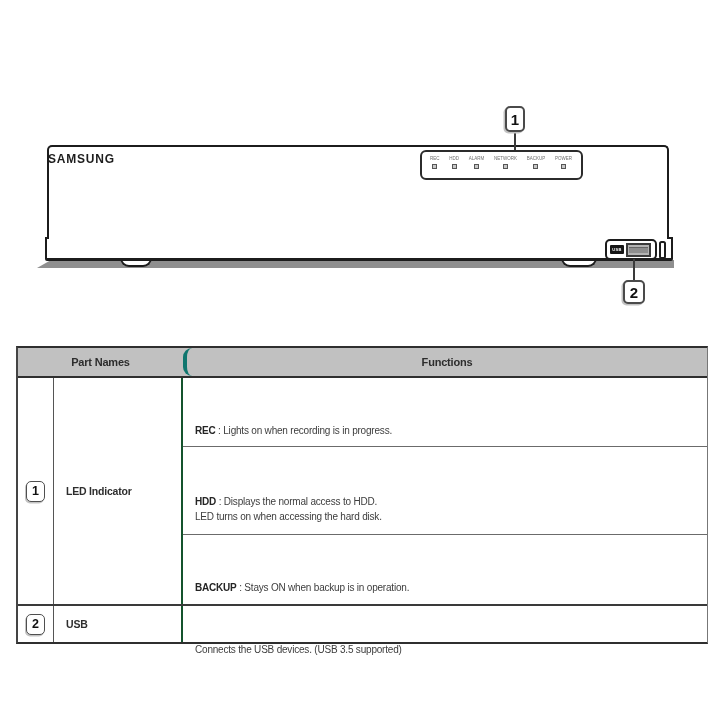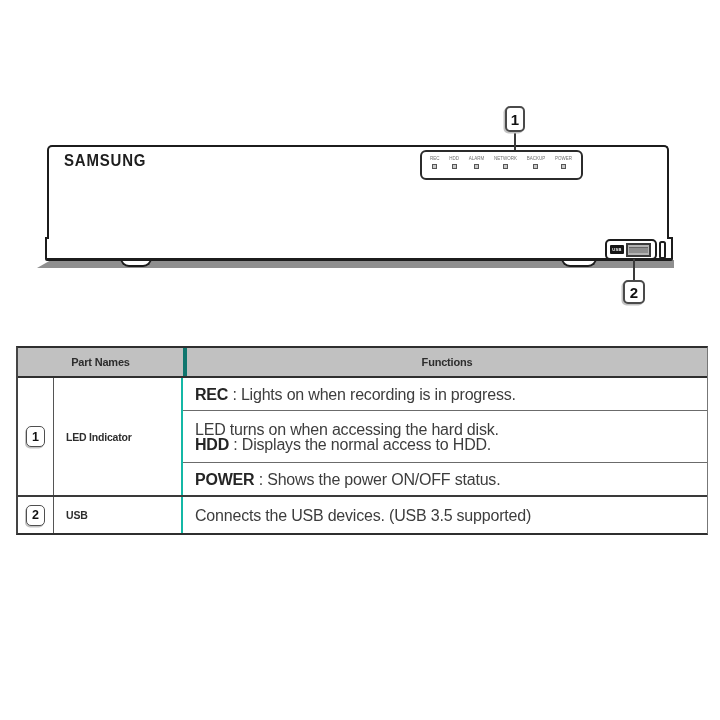--- a/index.html
+++ b/index.html
@@ -21,21 +21,21 @@
   .device-shadow {
     position: absolute; left: 37px; top: 260px; width: 637px; height: 8px;
     background: #8f8f8f; clip-path: polygon(14px 0, 100% 0, 100% 100%, 0 100%);
     z-index: 1;
   }
   .device-foot {
     position: absolute; top: 252px; height: 15px; background: #fff;
     border: 2px solid #1c1c1c; border-top: none; border-radius: 0 0 9px 9px; z-index: 2;
   }
   .brand {
-    position: absolute; left: 64px; top: 152px; font-size: 15px; font-weight: bold;
+    position: absolute; left: 48px; top: 152px; font-size: 12px; font-weight: bold;
     letter-spacing: 0.8px; color: #1d1d1d; z-index: 4; transform: scaleY(1.08);
   }
   .led-panel {
     position: absolute; left: 420px; top: 150px; width: 163px; height: 30px;
     border: 2px solid #2b2b2b; border-radius: 6px; background: #fff; z-index: 4;
     display: flex; justify-content: space-between; align-items: flex-start;
     padding: 4px 9px 0 8px;
   }
   .led-group { display: flex; flex-direction: column; align-items: center; gap: 3px; }
   .led-label { font-size: 4.5px; color: #6f6f6f; white-space: nowrap; line-height: 5px; }
@@ -70,36 +70,36 @@
   .leader-line { position: absolute; width: 2px; background: #3a3a3a; z-index: 4; }
 
   
   .parts-table {
     position: absolute; left: 16px; top: 346px; width: 692px;
     border-top: 2.5px solid #2f2f2f; border-bottom: 2.5px solid #2f2f2f;
     border-left: 2px solid #444; border-right: 1.5px solid #777;
     z-index: 2; letter-spacing: -0.2px;
   }
   .tbl-head { display: flex; height: 30px; background: #c1c1c1; border-bottom: 2.5px solid #2f2f2f; }
-  .th { display: flex; align-items: center; justify-content: center; font-weight: bold; font-size: 11px; color: #2d2d2d; }
+  .th { display: flex; align-items: center; justify-content: center; font-weight: bold; font-size: 11px; color: #2d2d2d; border-radius: 9px; }
   .th-parts { width: 165px; }
   .th-funcs { flex: 1; border-left: 4px solid #0f766e; }
 
   .row { display: flex; }
   .row2 { border-top: 2px solid #3a3a3a; height: 38px; }
   .cell-num { width: 36px; border-right: 1.5px solid #555; display: flex; align-items: center; justify-content: center; }
   .cell-name {
-    width: 129px; border-right: 2px solid #14b8a6; display: flex; align-items: center;
+    width: 129px; border-right: 2px solid #14532d; display: flex; align-items: center;
     padding-left: 12px; font-weight: bold; font-size: 10.5px; color: #2e2e2e; text-align: center;
   }
   .cell-funcs { flex: 1; display: flex; flex-direction: column; }
   .func-line {
     display: flex; flex-direction: column; justify-content: center;
     padding-left: 12px; border-bottom: 1.5px solid #6b6b6b;
-    font-size: 16px; color: #3d3d3d; line-height: 15px;
+    font-size: 10px; color: #3d3d3d; line-height: 15px; margin-top: 36px;
   }
   .func-line:last-child { border-bottom: none; }
   .kw { font-weight: bold; color: #252525; }
   .num-badge {
     width: 19px; height: 21px; background: #fff; border: 1.5px solid #4f4f4f; border-radius: 5px;
     display: flex; align-items: center; justify-content: center;
     font-weight: bold; font-size: 12.5px; color: #111; box-shadow: -1px 1.5px 0 #c4c4c4;
   }
 </style>
 </head>
@@ -171,25 +171,25 @@
         <div class="num-badge">
           <span>1</span>
         </div>
       </div>
       <div class="cell-name">LED Indicator</div>
       <div class="cell-funcs">
         <div class="func-line" style="height:33px">
           <div><span class="kw">REC</span><span> : Lights on when recording is in progress.</span></div>
         </div>
         <div class="func-line" style="height:52px">
+          <div><span class="kw">HDD</span><span> : Displays the normal access to HDD.</span></div>
           <div>LED turns on when accessing the hard disk.</div>
-          <div><span class="kw">HDD</span><span> : Displays the normal access to HDD.</span></div>
-        </div>
-        <div class="func-line" style="height:32px">
-          <div><span class="kw">POWER</span><span> : Shows the power ON/OFF status.</span></div>
+        </div>
+        <div class="func-line" style="height:33px">
+          <div><span class="kw">BACKUP</span><span> : Stays ON when backup is in operation.</span></div>
         </div>
       </div>
     </div>
 
     <div class="row row2">
       <div class="cell-num">
         <div class="num-badge">
           <span>2</span>
         </div>
       </div>

